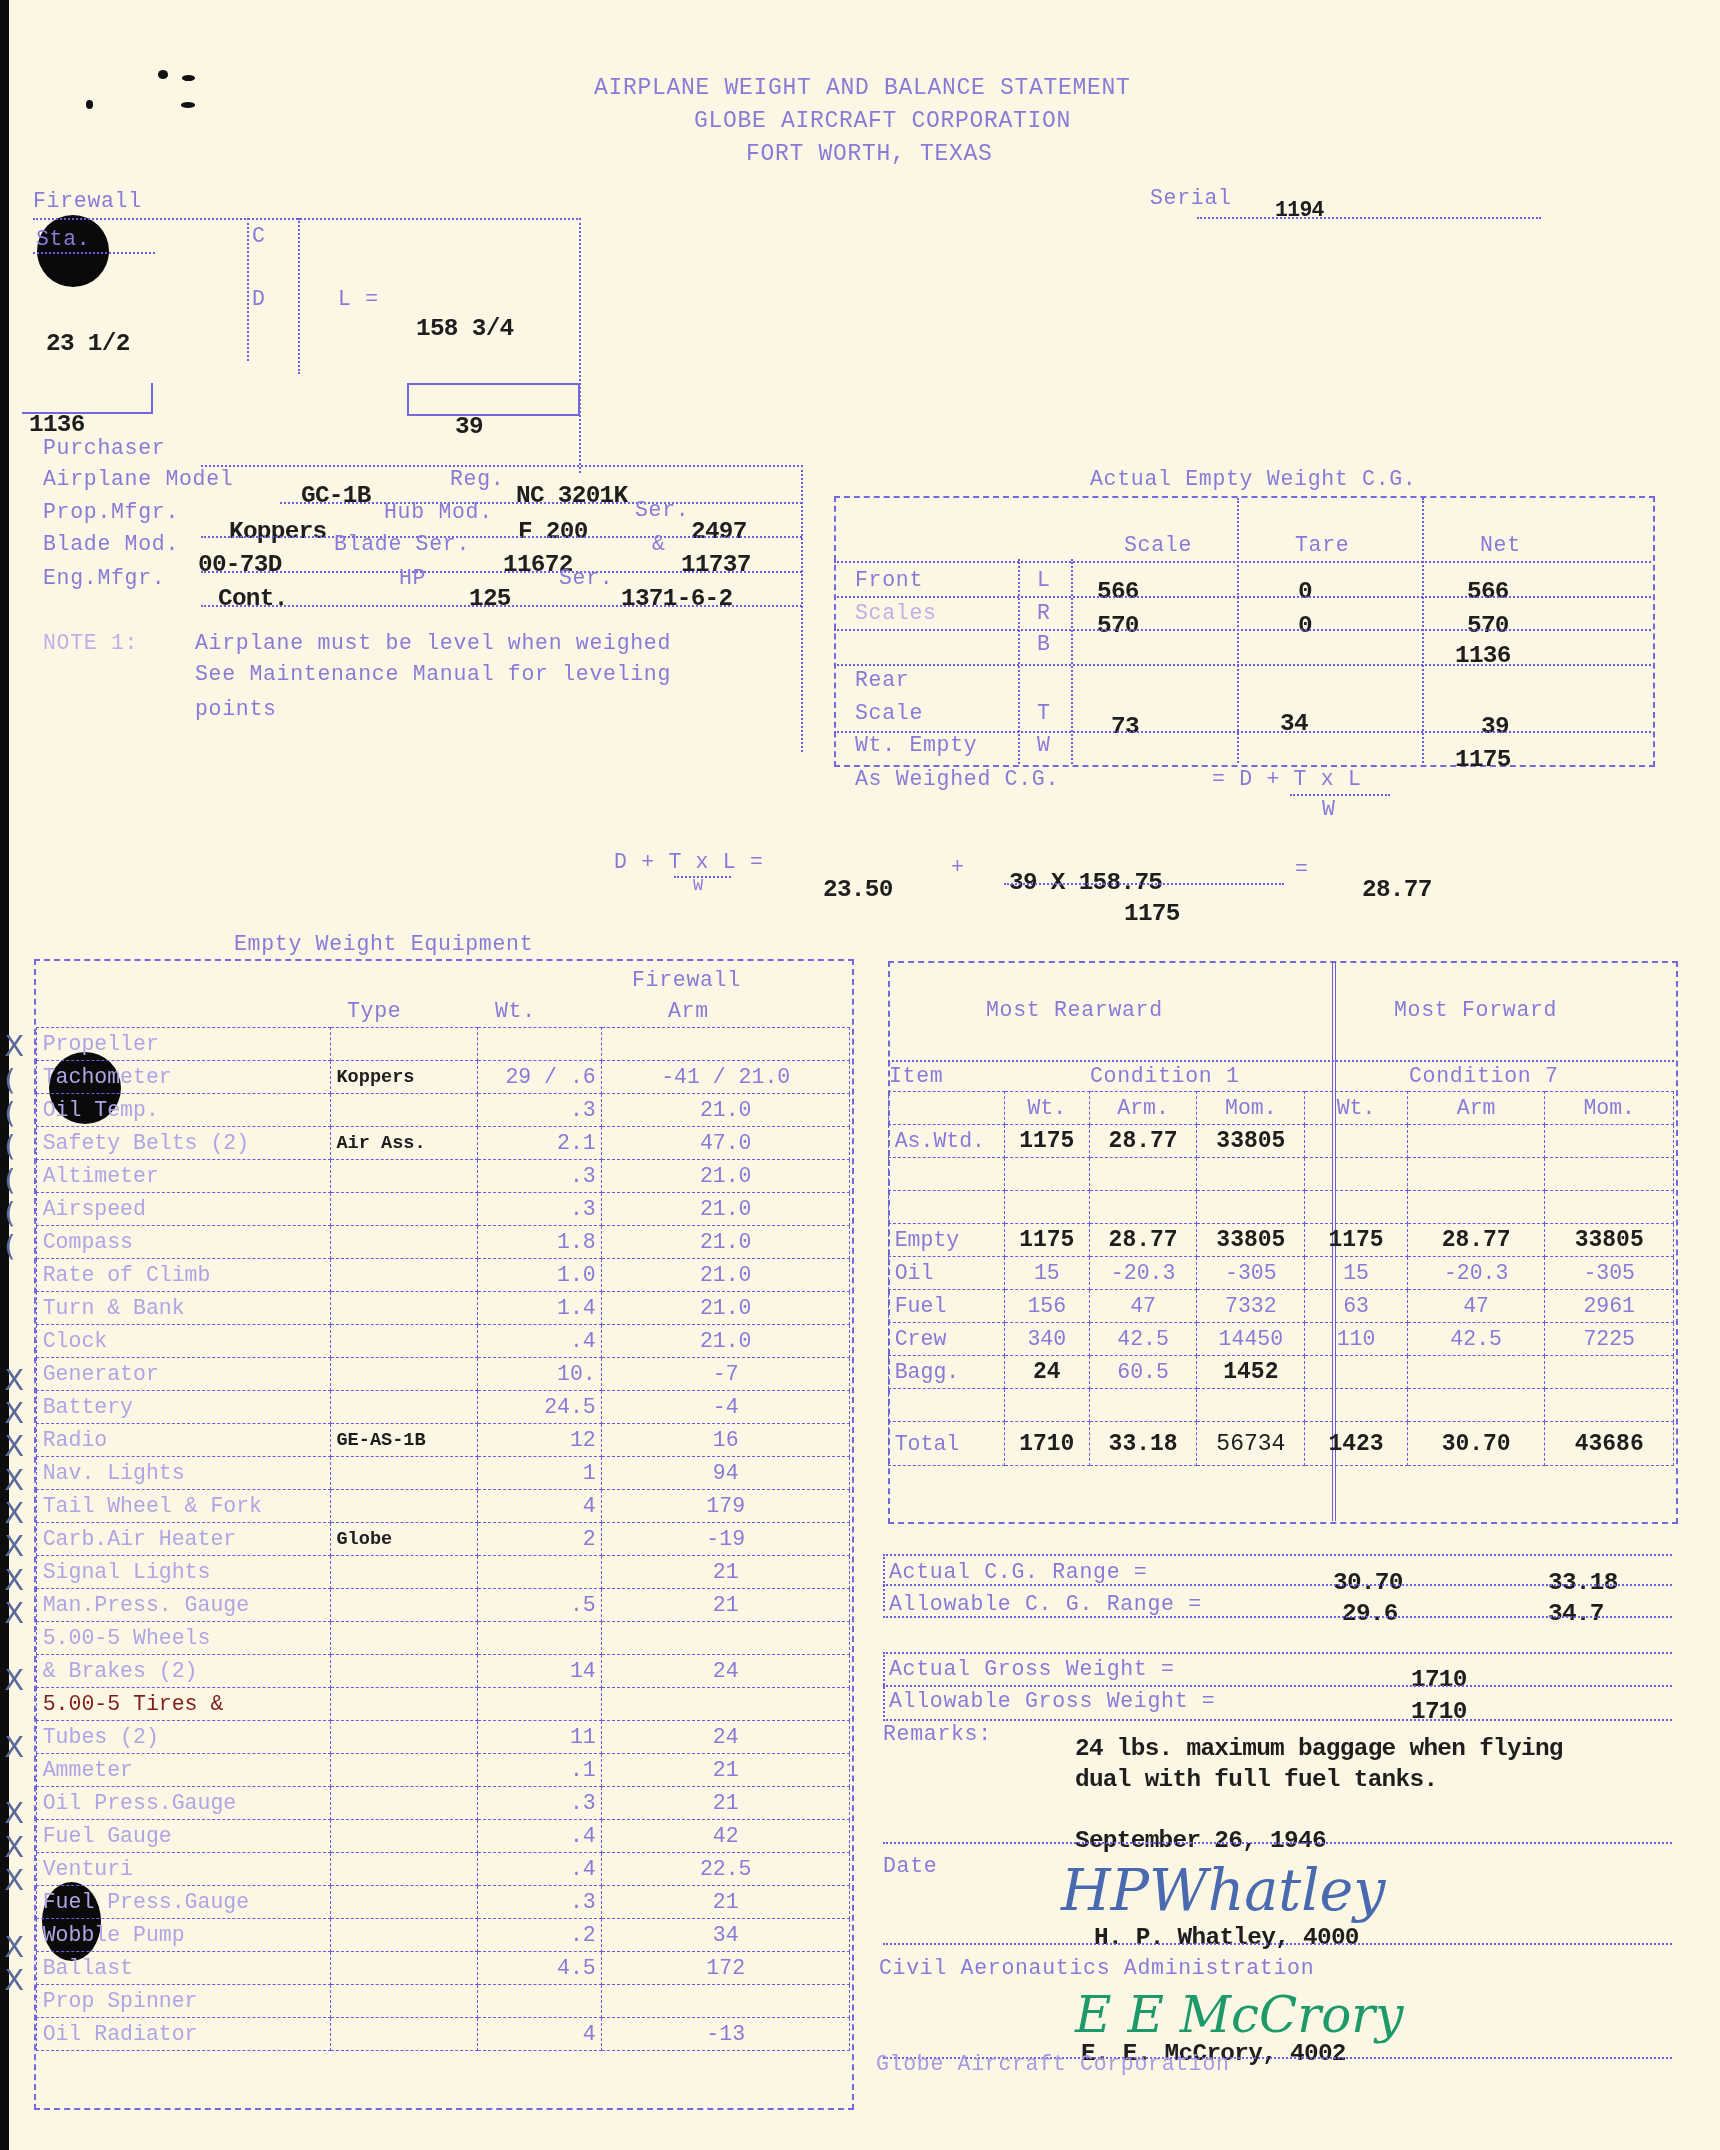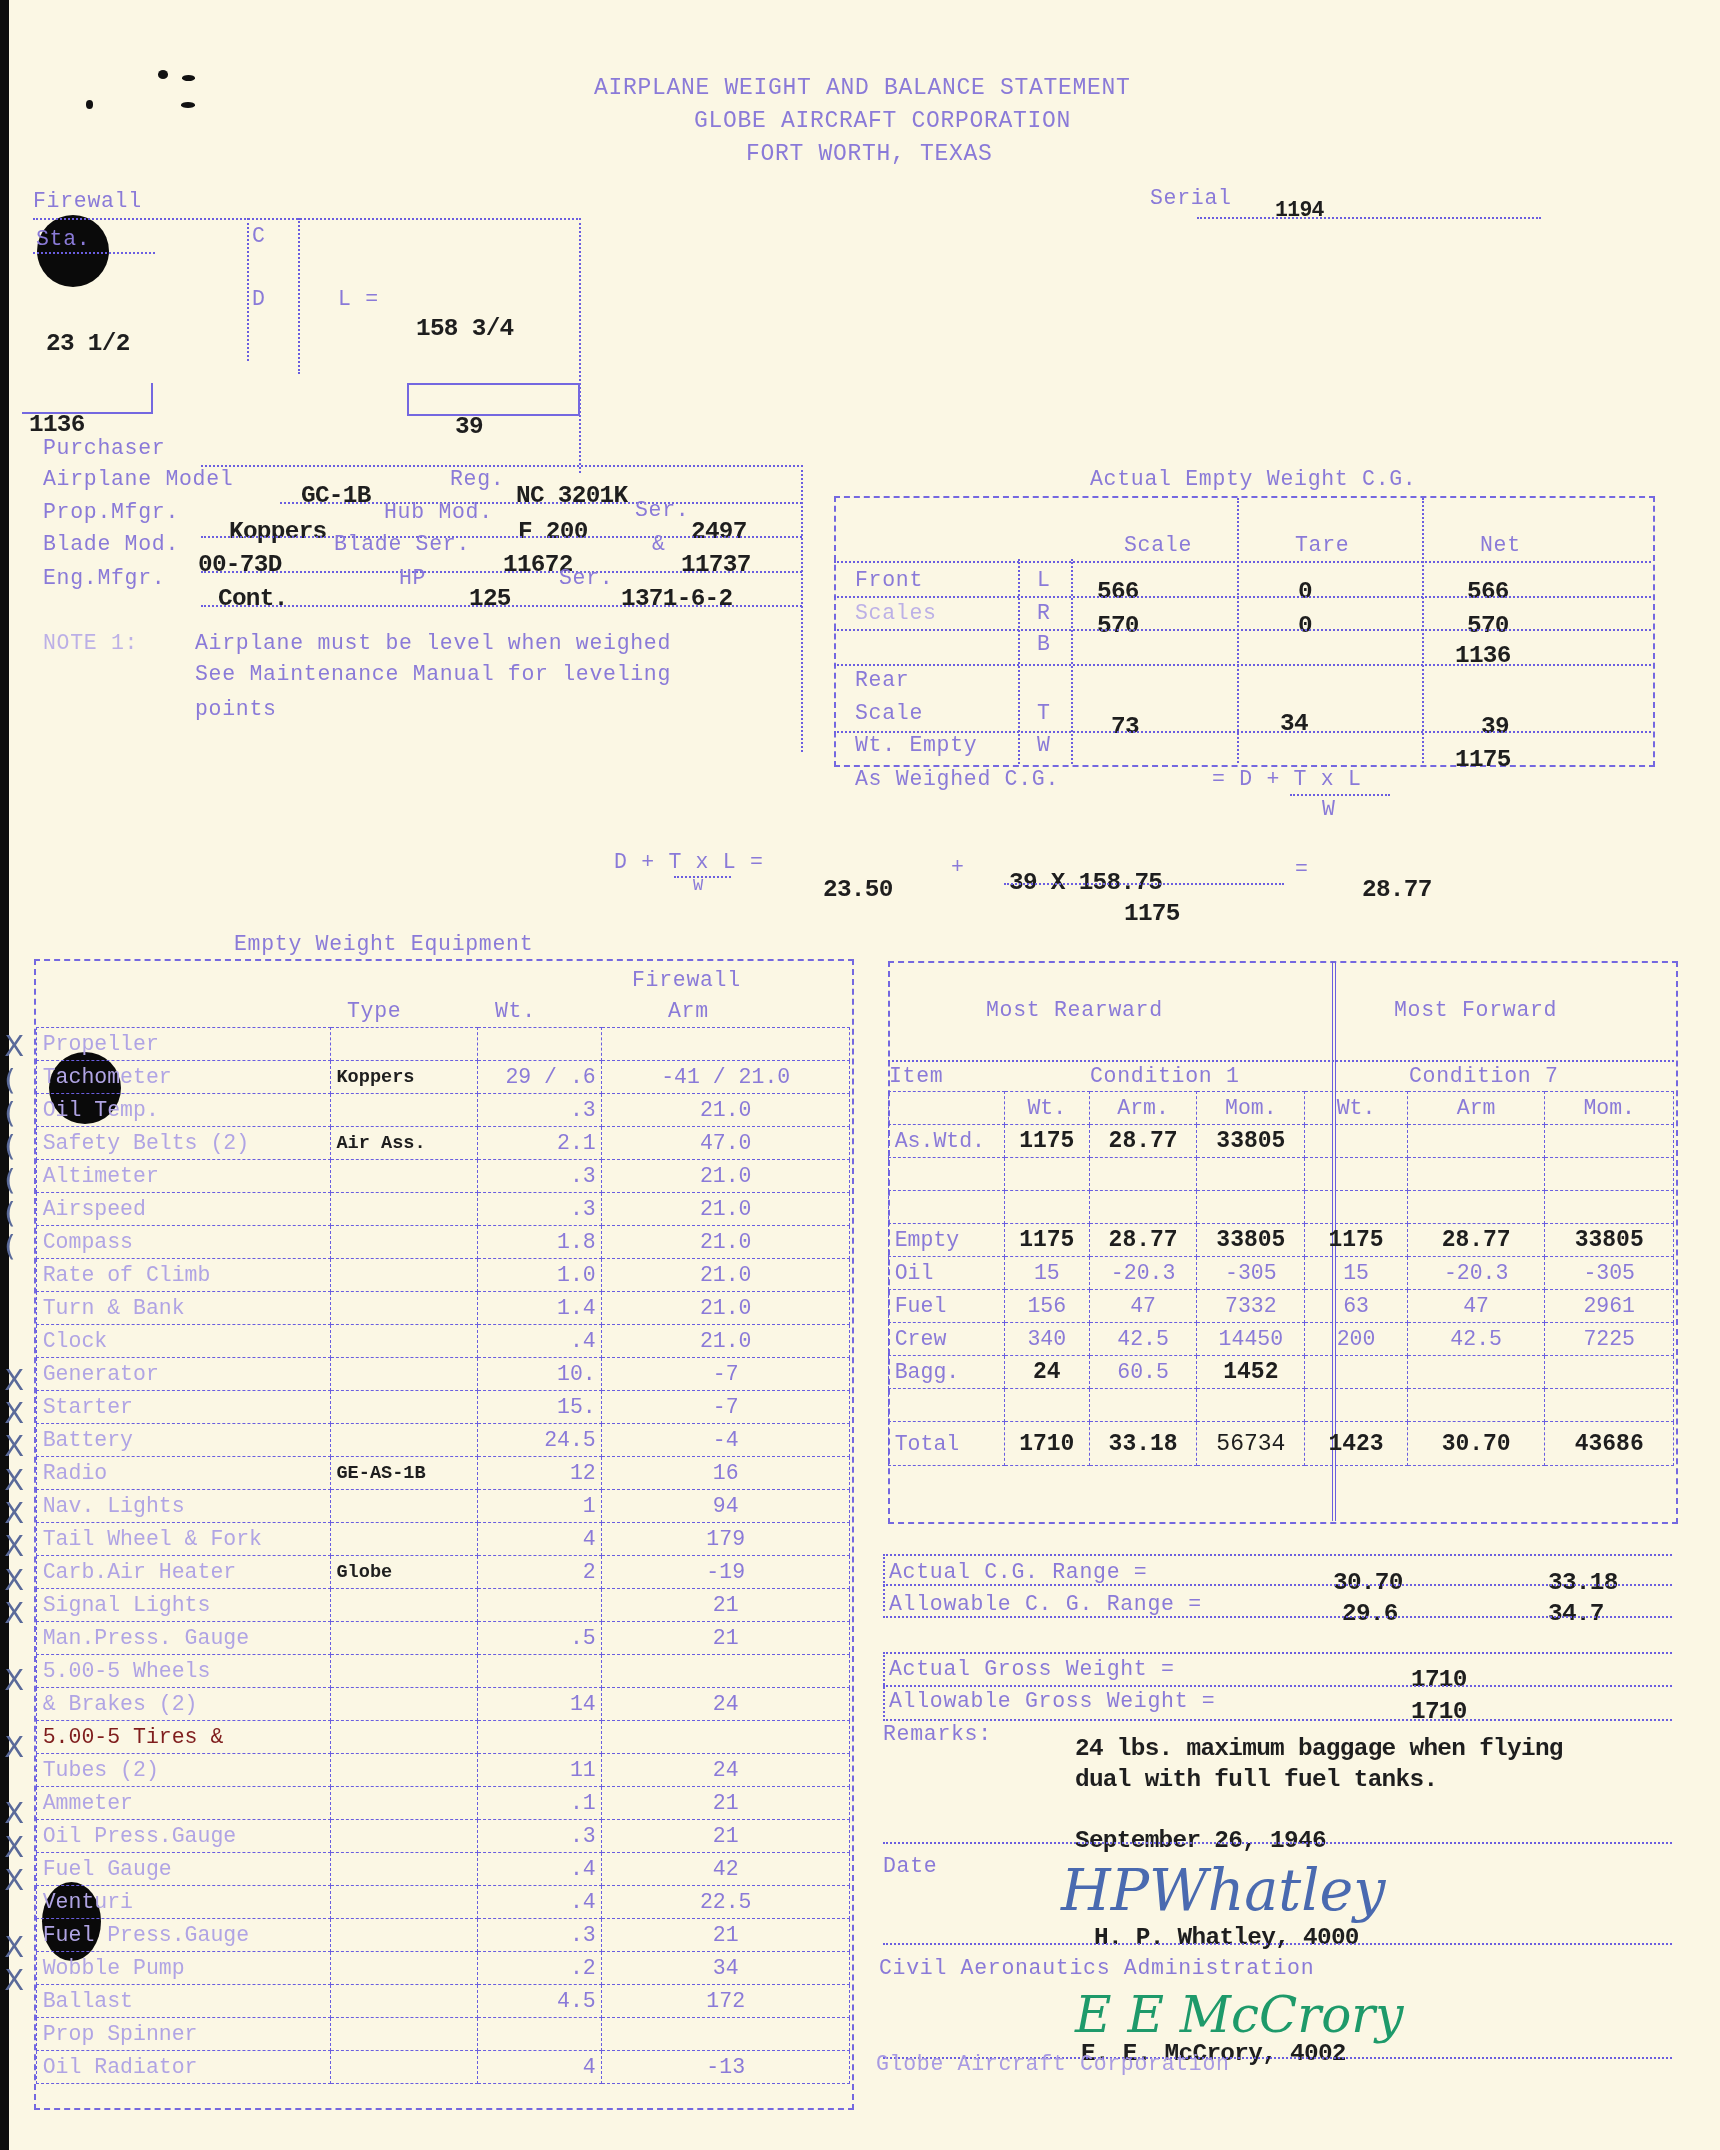--- a/index.html
+++ b/index.html
@@ -222,26 +222,20 @@
       <tr>
         <td style="color: rgb(176, 164, 228);">Clock</td>
         <td style="color: rgb(30, 30, 30); font-weight: bold; font-size: 18.6px;"></td>
         <td class="right">.4</td>
         <td class="center">21.0</td>
       </tr>
       <tr>
         <td style="color: rgb(176, 164, 228);">Generator</td>
         <td style="color: rgb(30, 30, 30); font-weight: bold; font-size: 18.6px;"></td>
         <td class="right">10.</td>
-        <td class="center">-7</td>
-      </tr>
-      <tr>
-        <td style="color: rgb(176, 164, 228);">Starter</td>
-        <td style="color: rgb(30, 30, 30); font-weight: bold; font-size: 18.6px;"></td>
-        <td class="right">15.</td>
         <td class="center">-7</td>
       </tr>
       <tr>
         <td style="color: rgb(176, 164, 228);">Battery</td>
         <td style="color: rgb(30, 30, 30); font-weight: bold; font-size: 18.6px;"></td>
         <td class="right">24.5</td>
         <td class="center">-4</td>
       </tr>
       <tr>
         <td style="color: rgb(176, 164, 228);">Radio</td>
@@ -475,21 +469,21 @@
         <td class="center">7332</td>
         <td class="center">63</td>
         <td class="center">47</td>
         <td class="center">2961</td>
       </tr>
       <tr>
         <td>Crew</td>
         <td class="center">340</td>
         <td class="center">42.5</td>
         <td class="center">14450</td>
-        <td class="center">200</td>
+        <td class="center">110</td>
         <td class="center">42.5</td>
         <td class="center">7225</td>
       </tr>
       <tr>
         <td>Bagg.</td>
         <td class="center" style="color: rgb(30, 30, 30); font-weight: bold; font-size: 23px;">24</td>
         <td class="center">60.5</td>
         <td class="center" style="color: rgb(30, 30, 30); font-weight: bold; font-size: 23px;">1452</td>
         <td class="center" style="color: rgb(30, 30, 30); font-weight: bold; font-size: 23px;"></td>
         <td class="center"></td>

